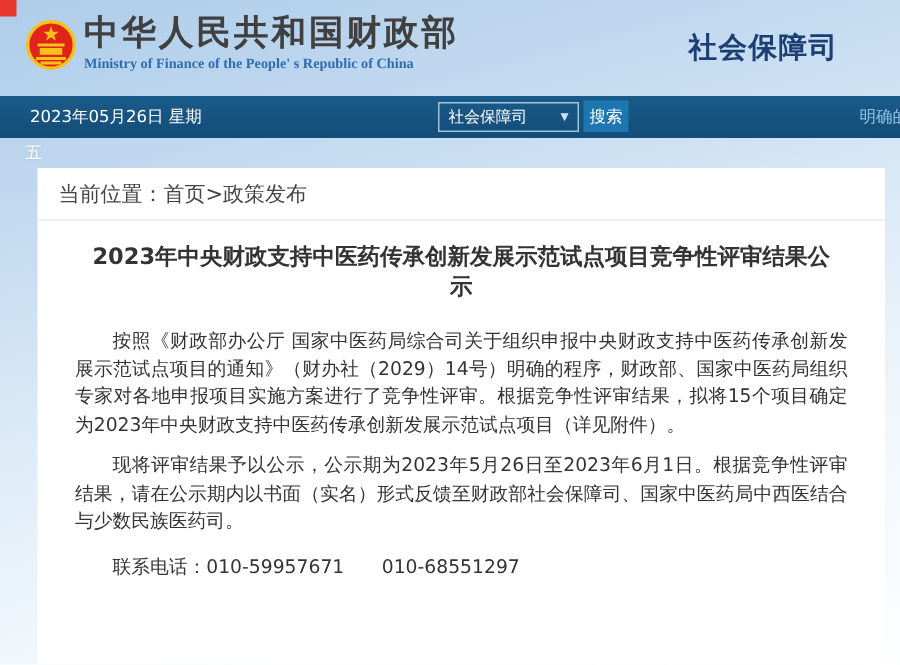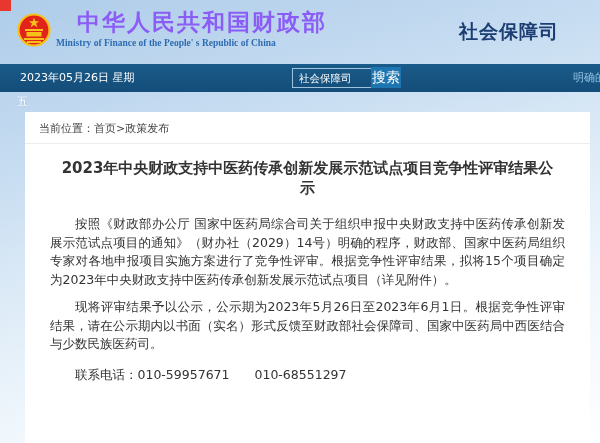--- a/index.html
+++ b/index.html
@@ -6,38 +6,38 @@
     font-family:"DejaVu Sans","Liberation Sans",sans-serif;}
   body{background:linear-gradient(165deg,#aecce9 0%,#c6dcf1 28%,#ddebf7 50%,#f0f7fc 72%,#fdfeff 100%);position:relative;}
 
   
   .corner-mark{position:absolute;left:0;top:0;width:11px;height:11px;background:#e8372c;}
 
   
   .header{position:absolute;left:0;top:0;width:600px;height:63px;}
   .emblem{position:absolute;left:16px;top:11px;width:36px;height:40px;}
   .titles{position:absolute;left:56px;top:9px;}
-  .cn-title{font-size:23px;font-weight:bold;color:#8b5cf6;letter-spacing:2px;line-height:26px;white-space:nowrap;margin-left:21px;}
+  .cn-title{font-size:23px;font-weight:bold;color:#404040;letter-spacing:2px;line-height:26px;white-space:nowrap;}
   .en-title{font-size:9.5px;font-weight:bold;color:#2e6cb2;margin-top:3px;white-space:nowrap;font-family:Liberation Serif, serif;}
   .dept{position:absolute;left:459px;top:19px;font-size:19px;font-weight:600;color:#1c3e73;letter-spacing:1px;white-space:nowrap;}
 
   
   .navbar{position:absolute;left:0;top:64px;width:600px;height:28px;background:linear-gradient(180deg,#1a5b89 0%,#144d79 100%);display:flex;align-items:center;padding-left:48px;}
   .nav-date{position:absolute;left:20px;top:0;height:28px;line-height:28px;color:#ffffff;font-size:11px;white-space:nowrap;}
   .nav-search-input{position:absolute;left:187px;top:4px;width:84px;height:18px;background:transparent;border:1px solid #9dc3dd;color:#ffffff;font-size:10.5px;padding:0 6px;outline:none;font-family:inherit;}
   .nav-search-input::placeholder{color:#eef5fa;opacity:1;}
   .nav-select{position:absolute;left:292px;top:4px;width:80px;height:18px;border:1px solid #9dc3dd;color:#ffffff;font-size:10.5px;line-height:18px;padding:0 6px;cursor:pointer;}
   .nav-select .caret{position:absolute;right:6px;top:0;font-size:7px;line-height:19px;color:#cfe3f2;}
-  .nav-search-btn{position:absolute;left:371px;top:3px;width:30px;height:21px;background:#1d76b0;border:none;color:#ffffff;font-size:14px;line-height:21px;text-align:center;cursor:pointer;font-family:inherit;padding:0;}
+  .nav-search-btn{position:absolute;left:389px;top:3px;width:30px;height:21px;background:#1d76b0;border:none;color:#ffffff;font-size:11px;line-height:21px;text-align:center;cursor:pointer;font-family:inherit;padding:0;}
   .nav-home{position:absolute;right:20px;top:0;height:28px;line-height:28px;color:#8fc0e2;font-size:11px;cursor:pointer;text-decoration:none;}
   .wrap-day{position:absolute;left:17px;top:94px;color:#ffffff;font-size:11px;text-shadow:0 0 2px rgba(120,160,200,.4);}
 
   
   .content-box{position:absolute;left:25px;top:112px;width:565px;height:331px;background:#ffffff;}
-  .breadcrumb{padding:9px 14px 7px 14px;font-size:11px;color:#444;border-bottom:1px solid #ececec;}
+  .breadcrumb{padding:9px 14px 7px 14px;font-size:14px;color:#444;border-bottom:1px solid #ececec;}
   .breadcrumb .bc-path{color:#444;}
   .article-title{margin:14px 30px 0 30px;text-align:center;font-size:15px;font-weight:bold;color:#333;line-height:20px;}
   .article-body{padding:0 25px;color:#333;font-size:12.5px;line-height:18.5px;}
   .para{margin:0;text-indent:2em;text-align:justify;}
   .p1{margin-top:17px;}
   .p2{margin-top:9px;}
   .p-contact{text-indent:2em;}
   .p-contact .phone2{margin-left:2em;}
   .p-attach{margin-top:11px;text-indent:2em;}
 </style>

